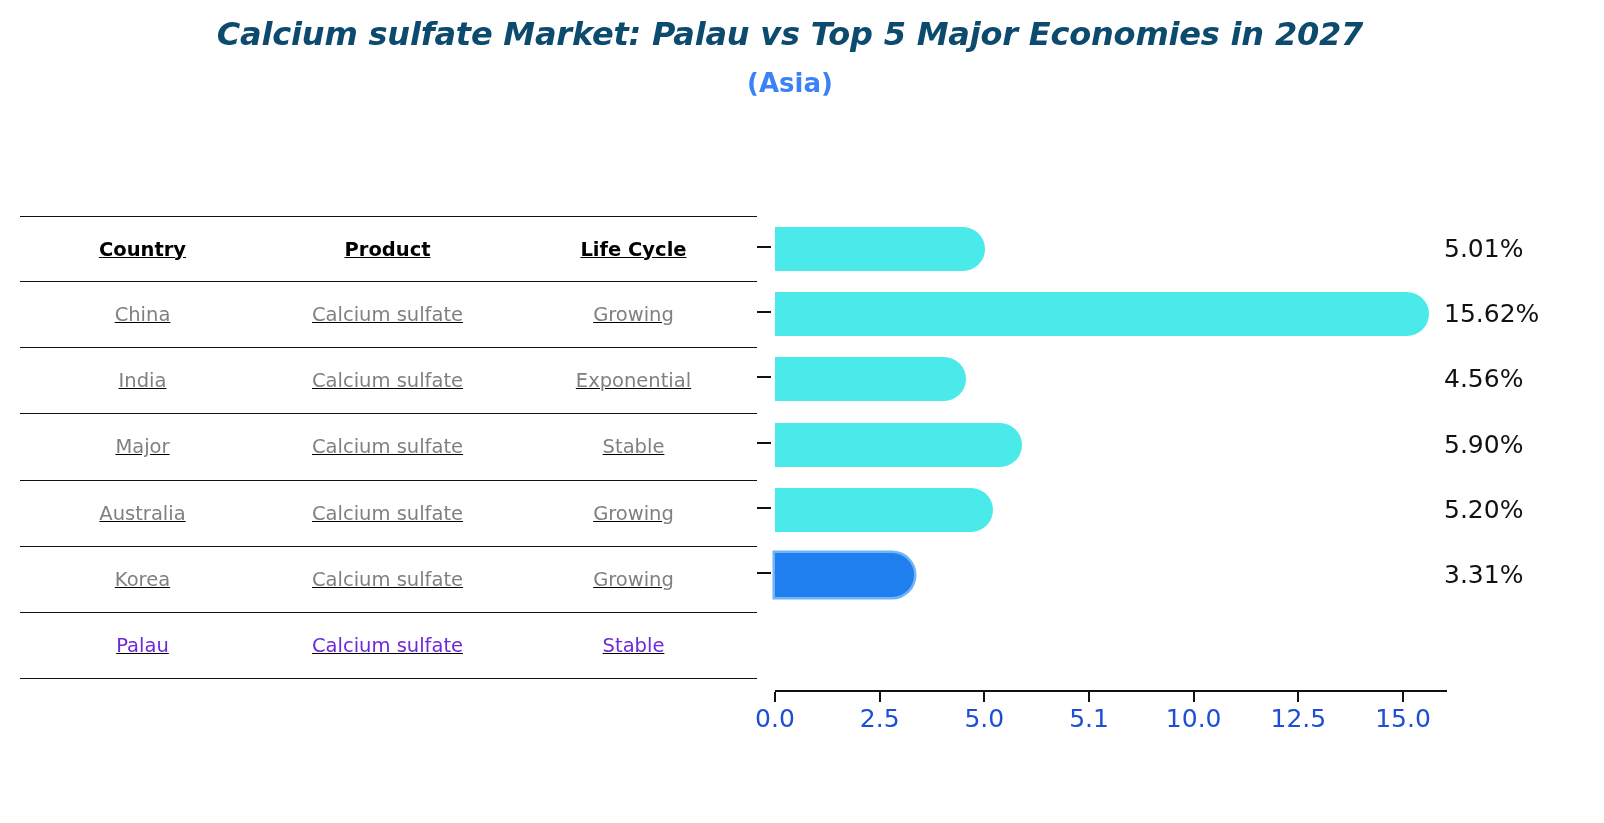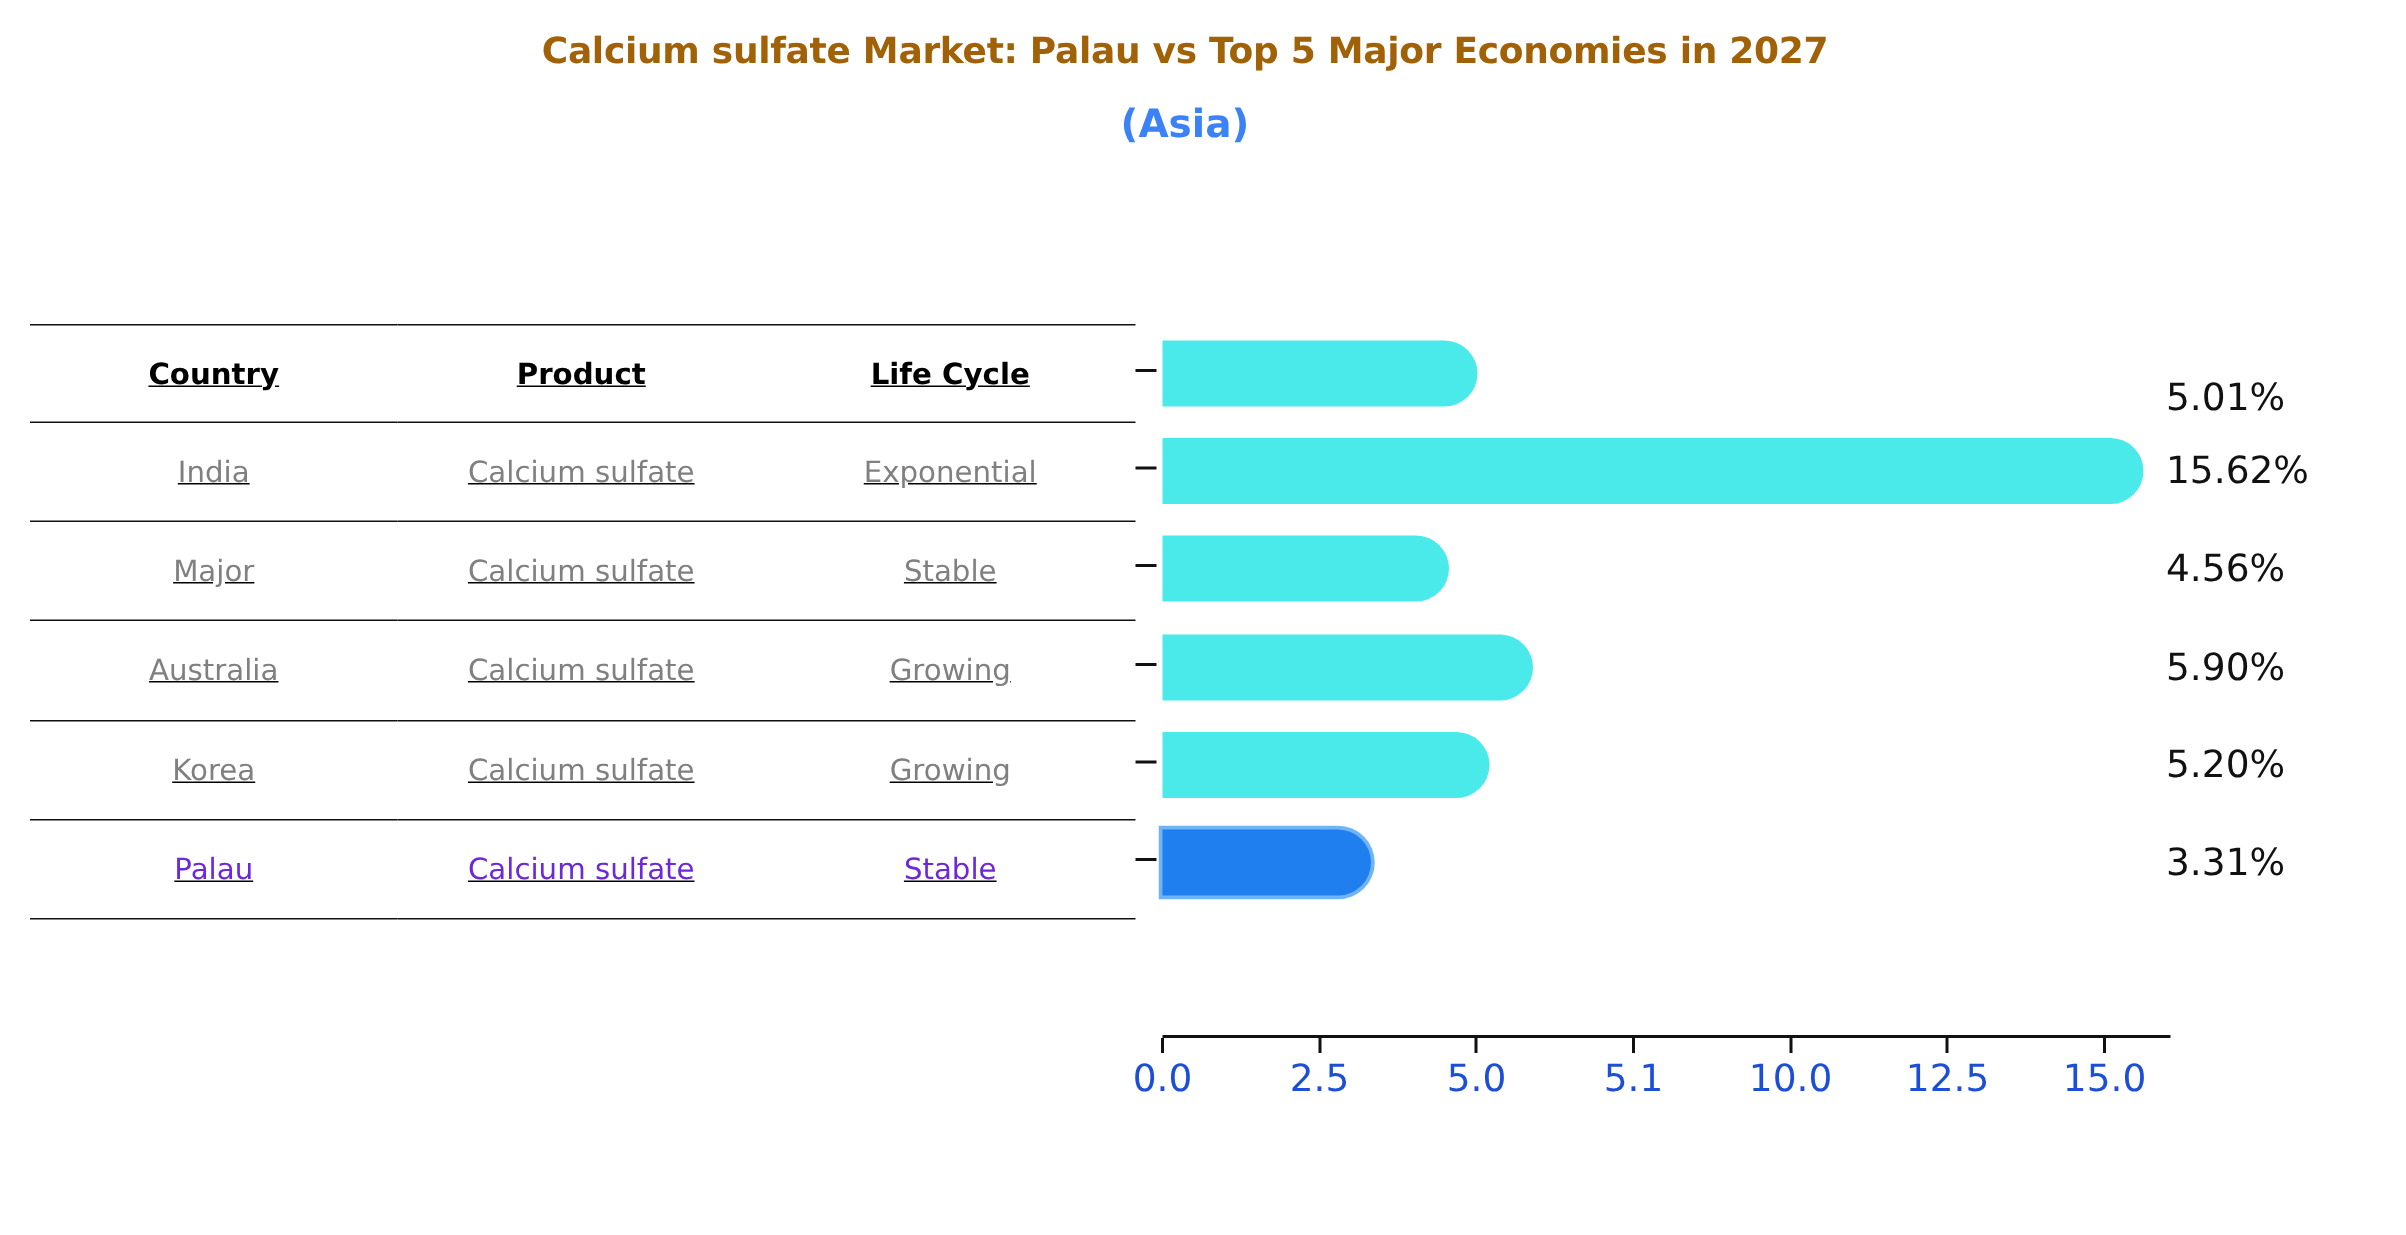--- a/index.html
+++ b/index.html
@@ -18,26 +18,27 @@
   
   #title-block {
     position: absolute;
     left: 0;
     top: 14px;
     width: 1580px;
     text-align: center;
   }
   #chart-title {
     font-family: "DejaVu Sans", sans-serif;
-    font-size: 24px;
+    font-size: 32px;
     font-weight: bold;
-    color: #a16207;
+    color: #0c4a6e;
     letter-spacing: -0.2px;
     line-height: 40px;
     white-space: nowrap;
+    font-style: italic;
   }
   #chart-subtitle {
     font-family: "DejaVu Sans", sans-serif;
     font-size: 26px;
     font-weight: bold;
     color: #3b82f6;
     line-height: 38px;
     margin-top: 10px;
   }
 
@@ -185,20 +186,25 @@
   <table class="data-table">
     <thead>
       <tr class="header-row">
         <th class="col-country">Country</th>
         <th class="col-product">Product</th>
         <th class="col-life">Life Cycle</th>
       </tr>
     </thead>
     <tbody id="table-body">
         <tr class="body-row">
+          <td class="col-country">China</td>
+          <td class="col-product">Calcium sulfate</td>
+          <td class="col-life">Growing</td>
+        </tr>
+        <tr class="body-row">
           <td class="col-country">India</td>
           <td class="col-product">Calcium sulfate</td>
           <td class="col-life">Exponential</td>
         </tr>
         <tr class="body-row">
           <td class="col-country">Major</td>
           <td class="col-product">Calcium sulfate</td>
           <td class="col-life">Stable</td>
         </tr>
         <tr class="body-row">
@@ -241,21 +247,21 @@
       <div class="bar-ticklet"></div>
       <div class="bar" style="width: 217.72px;"></div>
     </div>
     <div class="bar-row" style="top: 326px;">
       <div class="bar-ticklet"></div>
       <div class="bar palau" style="width: 138.587px;"></div>
     </div>
   </div>
 
 <div id="value-labels">
-    <div class="value-label" style="top: 16px;">5.01%</div>
+    <div class="value-label" style="top: 0px;">5.01%</div>
     <div class="value-label" style="top: 65.2px;">15.62%</div>
     <div class="value-label" style="top: 130.4px;">4.56%</div>
     <div class="value-label" style="top: 195.6px;">5.90%</div>
     <div class="value-label" style="top: 260.8px;">5.20%</div>
     <div class="value-label" style="top: 326px;">3.31%</div>
   </div>
 
 <div id="x-axis">
   <div id="axis-line"></div>
 <div class="x-tick" style="left: 16.9px;"></div>

